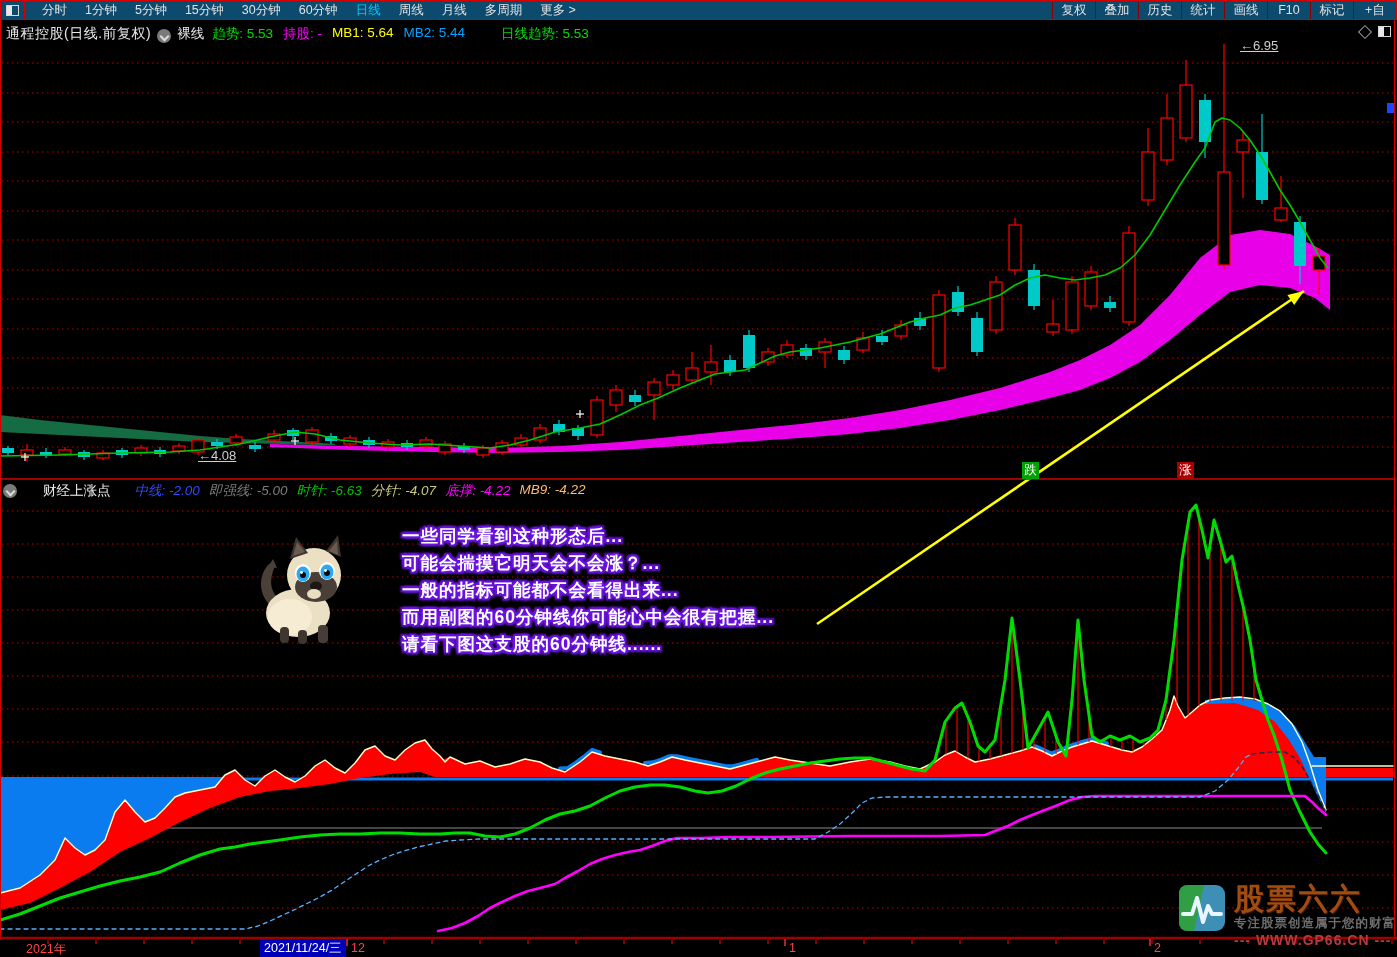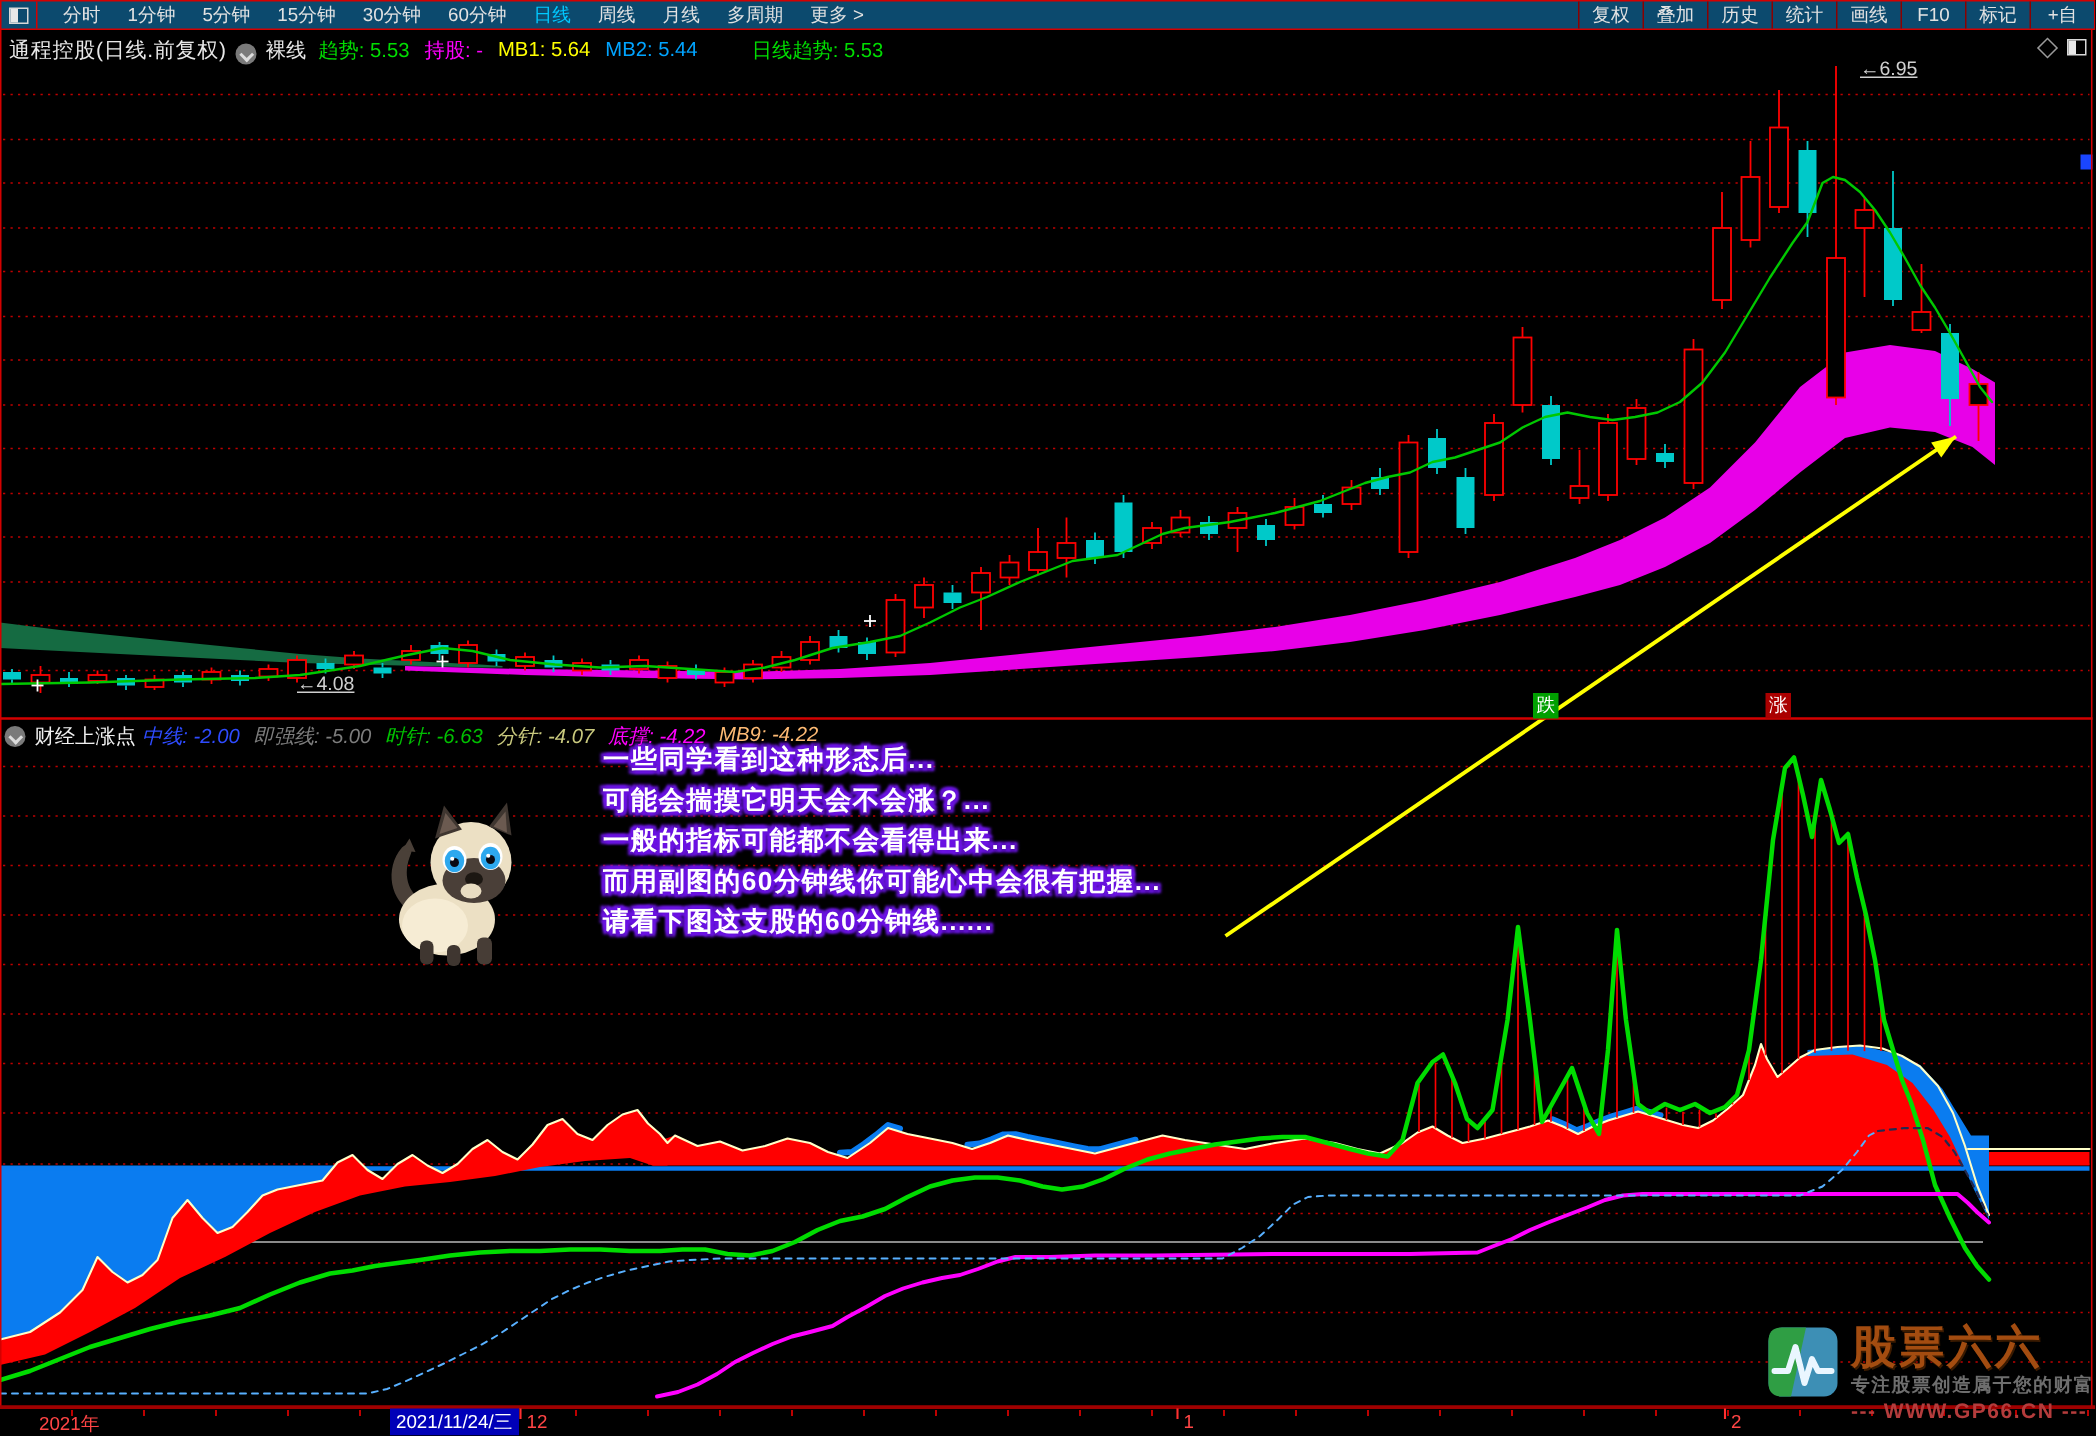--- a/index.html
+++ b/index.html
@@ -20,28 +20,28 @@
   
   #mainhdr{position:absolute;left:6px;top:23px;height:20px;display:flex;align-items:flex-end;z-index:25;}
   #symbol{color:#e8e8e8;font-size:14px;letter-spacing:.5px;white-space:nowrap;}
   .chev-circle{width:14px;height:14px;border-radius:50%;background:#7a7a7a;margin:0 6px;position:relative;flex:0 0 auto;}
   .chev-circle::after{content:"";position:absolute;left:3.5px;top:4px;width:5px;height:5px;
       border-right:2px solid #dcdcdc;border-bottom:2px solid #dcdcdc;transform:rotate(45deg);}
   #mode-label{color:#e8e8e8;font-size:13.5px;margin-right:8px;}
   .fld{font-size:13.5px;margin-right:10px;white-space:nowrap;}
   .fld.gap{margin-left:26px;}
   
-  #subhdr{position:absolute;left:3px;top:482px;height:17px;display:flex;align-items:center;z-index:25;}
+  #subhdr{position:absolute;left:3px;top:482px;height:17px;display:flex;align-items:center;z-index:25;gap:20px;}
   #sub-title{color:#f0f0f0;font-size:13.5px;margin-right:4px;}
   .sfld{font-size:13.5px;margin-right:9px;white-space:nowrap;}
   
   .price-label{position:absolute;color:#cfcfcf;font-size:13px;z-index:20;text-decoration:underline;}
   .badge{position:absolute;width:17px;height:17px;color:#fff;font-size:12.5px;display:flex;
          align-items:center;justify-content:center;z-index:20;}
-  #note-box{position:absolute;left:402px;top:493px;z-index:22;}
+  #note-box{position:absolute;left:402px;top:523px;z-index:22;}
   .note-line{color:#ffffff;font-size:17.5px;font-weight:bold;line-height:27px;letter-spacing:1px;
      text-shadow:-2px 0 2px #6a11e0,2px 0 2px #6a11e0,0 -2px 2px #6a11e0,0 2px 2px #6a11e0,
                  -2px -2px 2px #7a1fff,2px 2px 2px #7a1fff,2px -2px 2px #7a1fff,-2px 2px 2px #7a1fff;}
   
   #axisrow{position:absolute;left:0;top:939px;width:1397px;height:30px;z-index:20;}
   .ax-label{position:absolute;color:#ff4545;font-size:12.5px;top:2px;}
   #date-box{position:absolute;left:260px;top:0px;background:#0000b8;color:#ffffff;font-size:12.5px;
             padding:1px 4px 2px 4px;}
   
   #watermark{position:absolute;left:1178px;top:884px;display:flex;z-index:26;}

